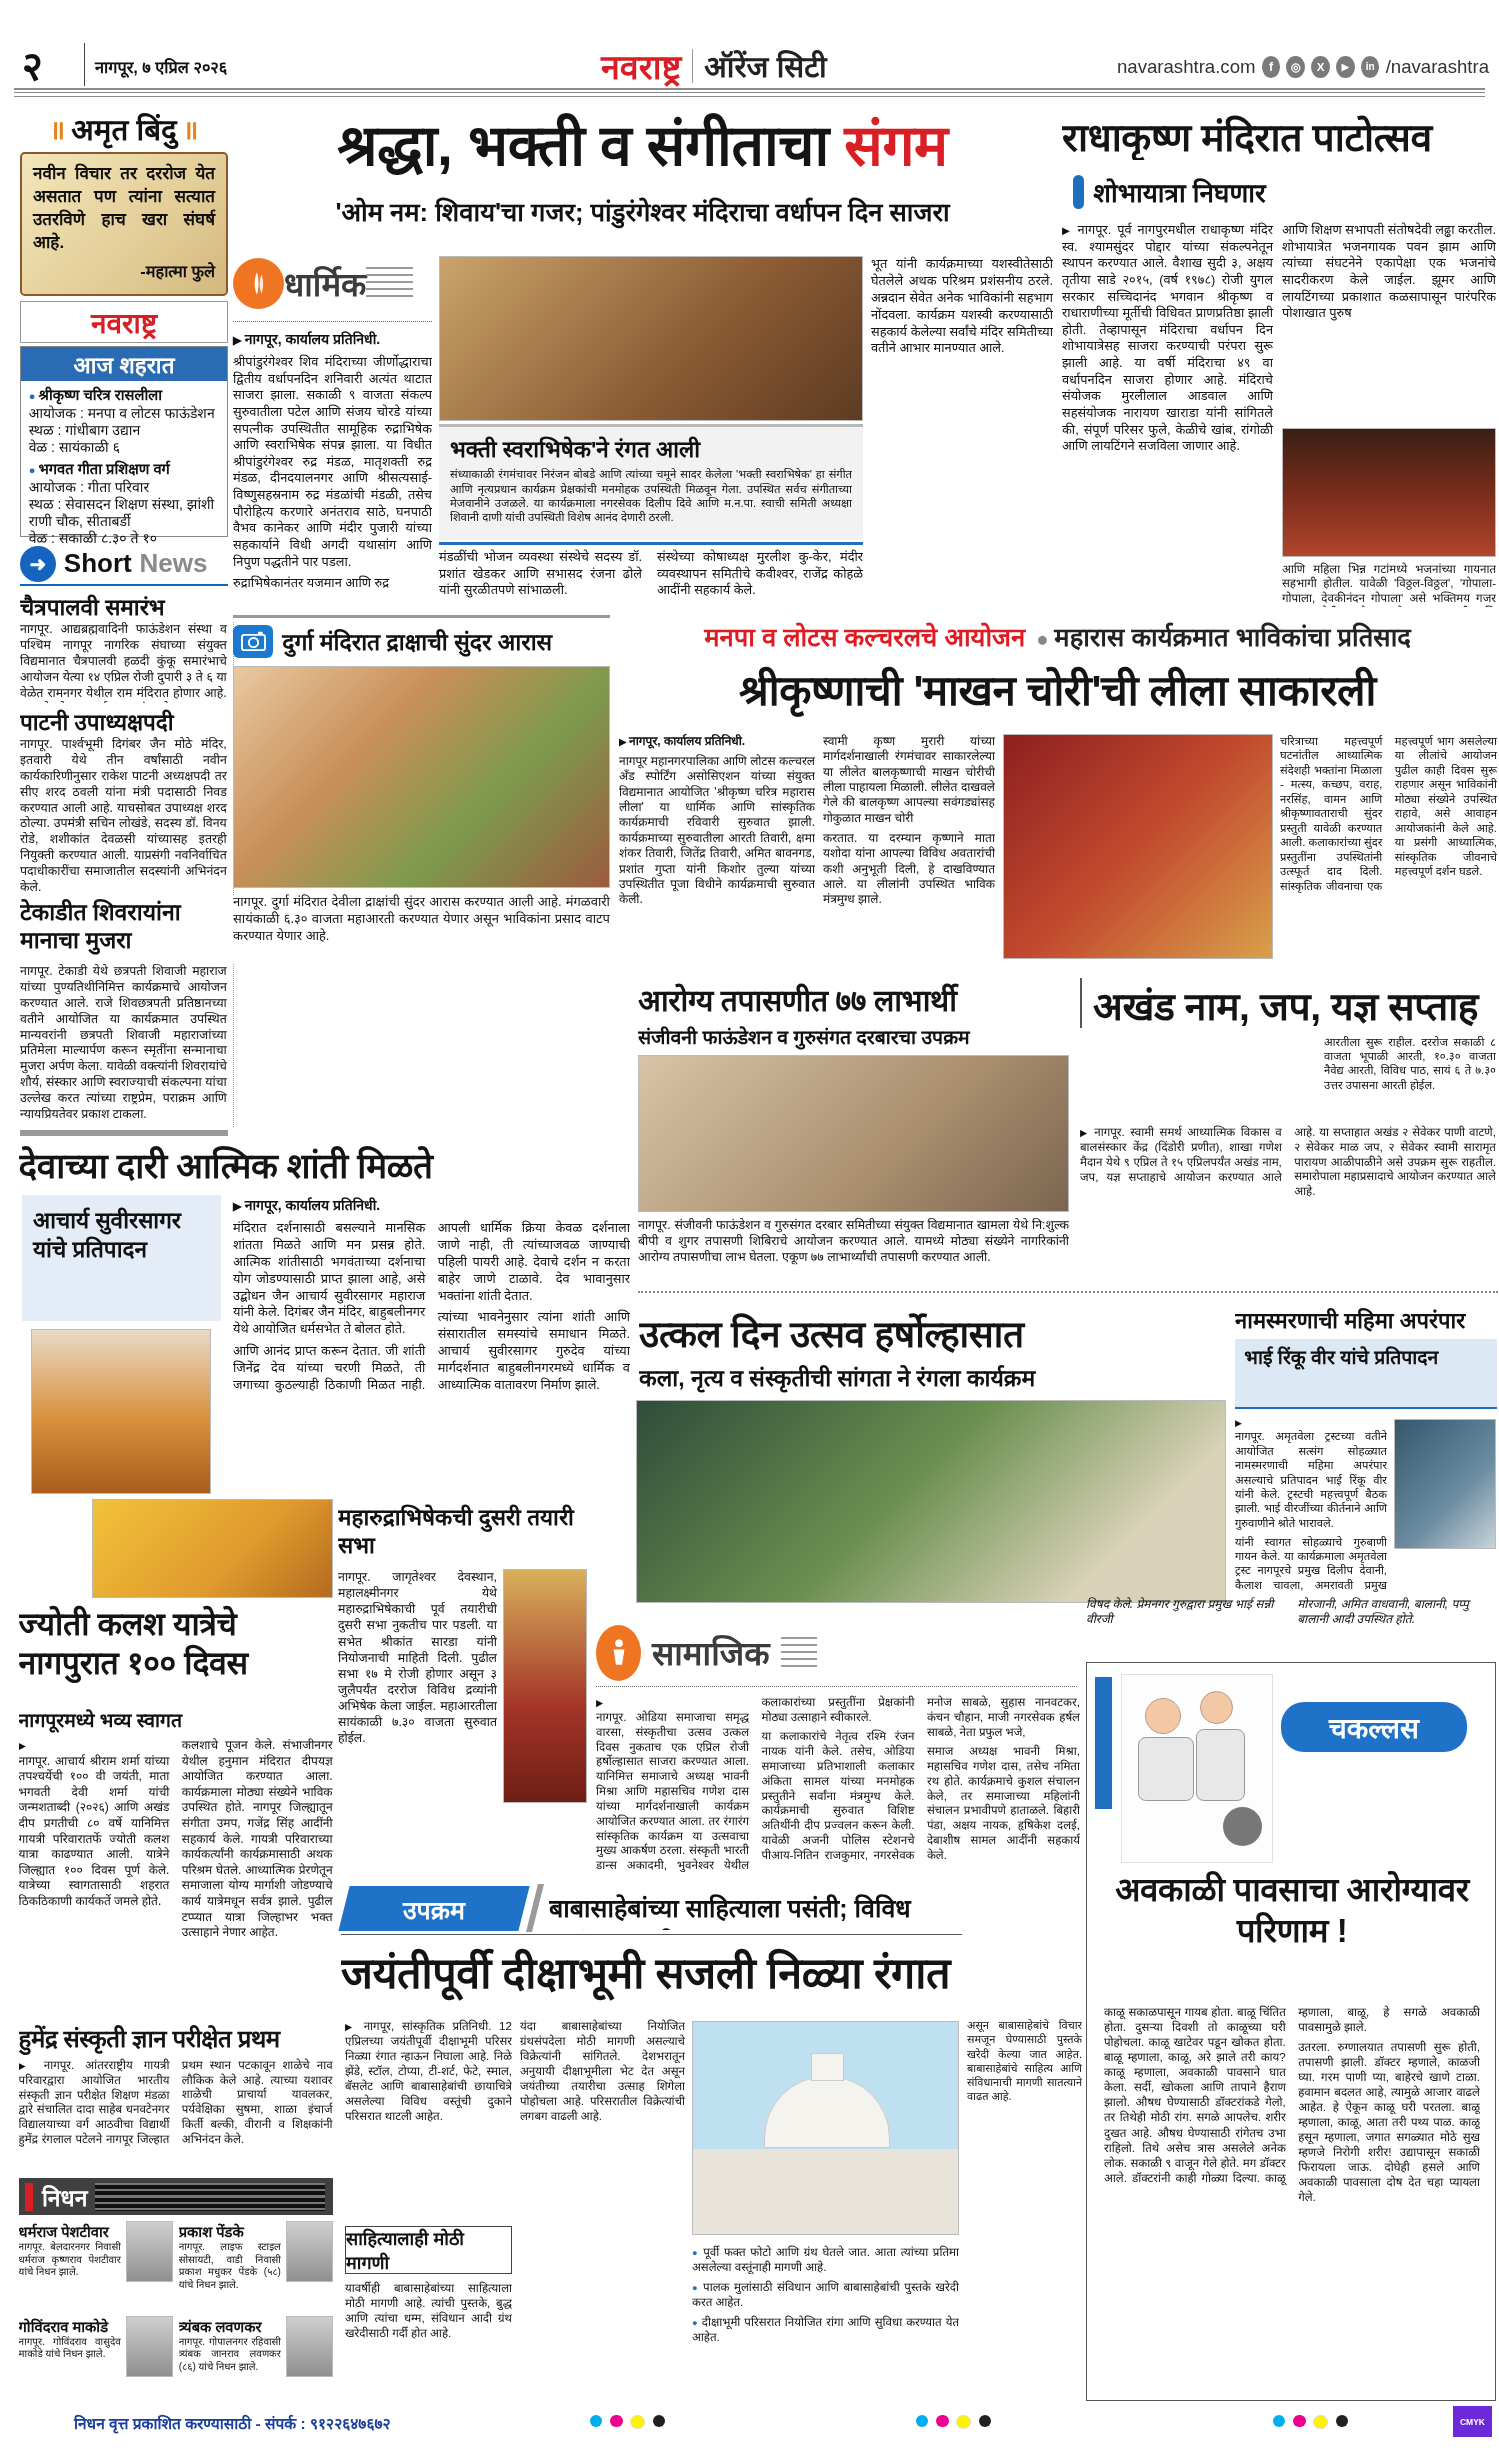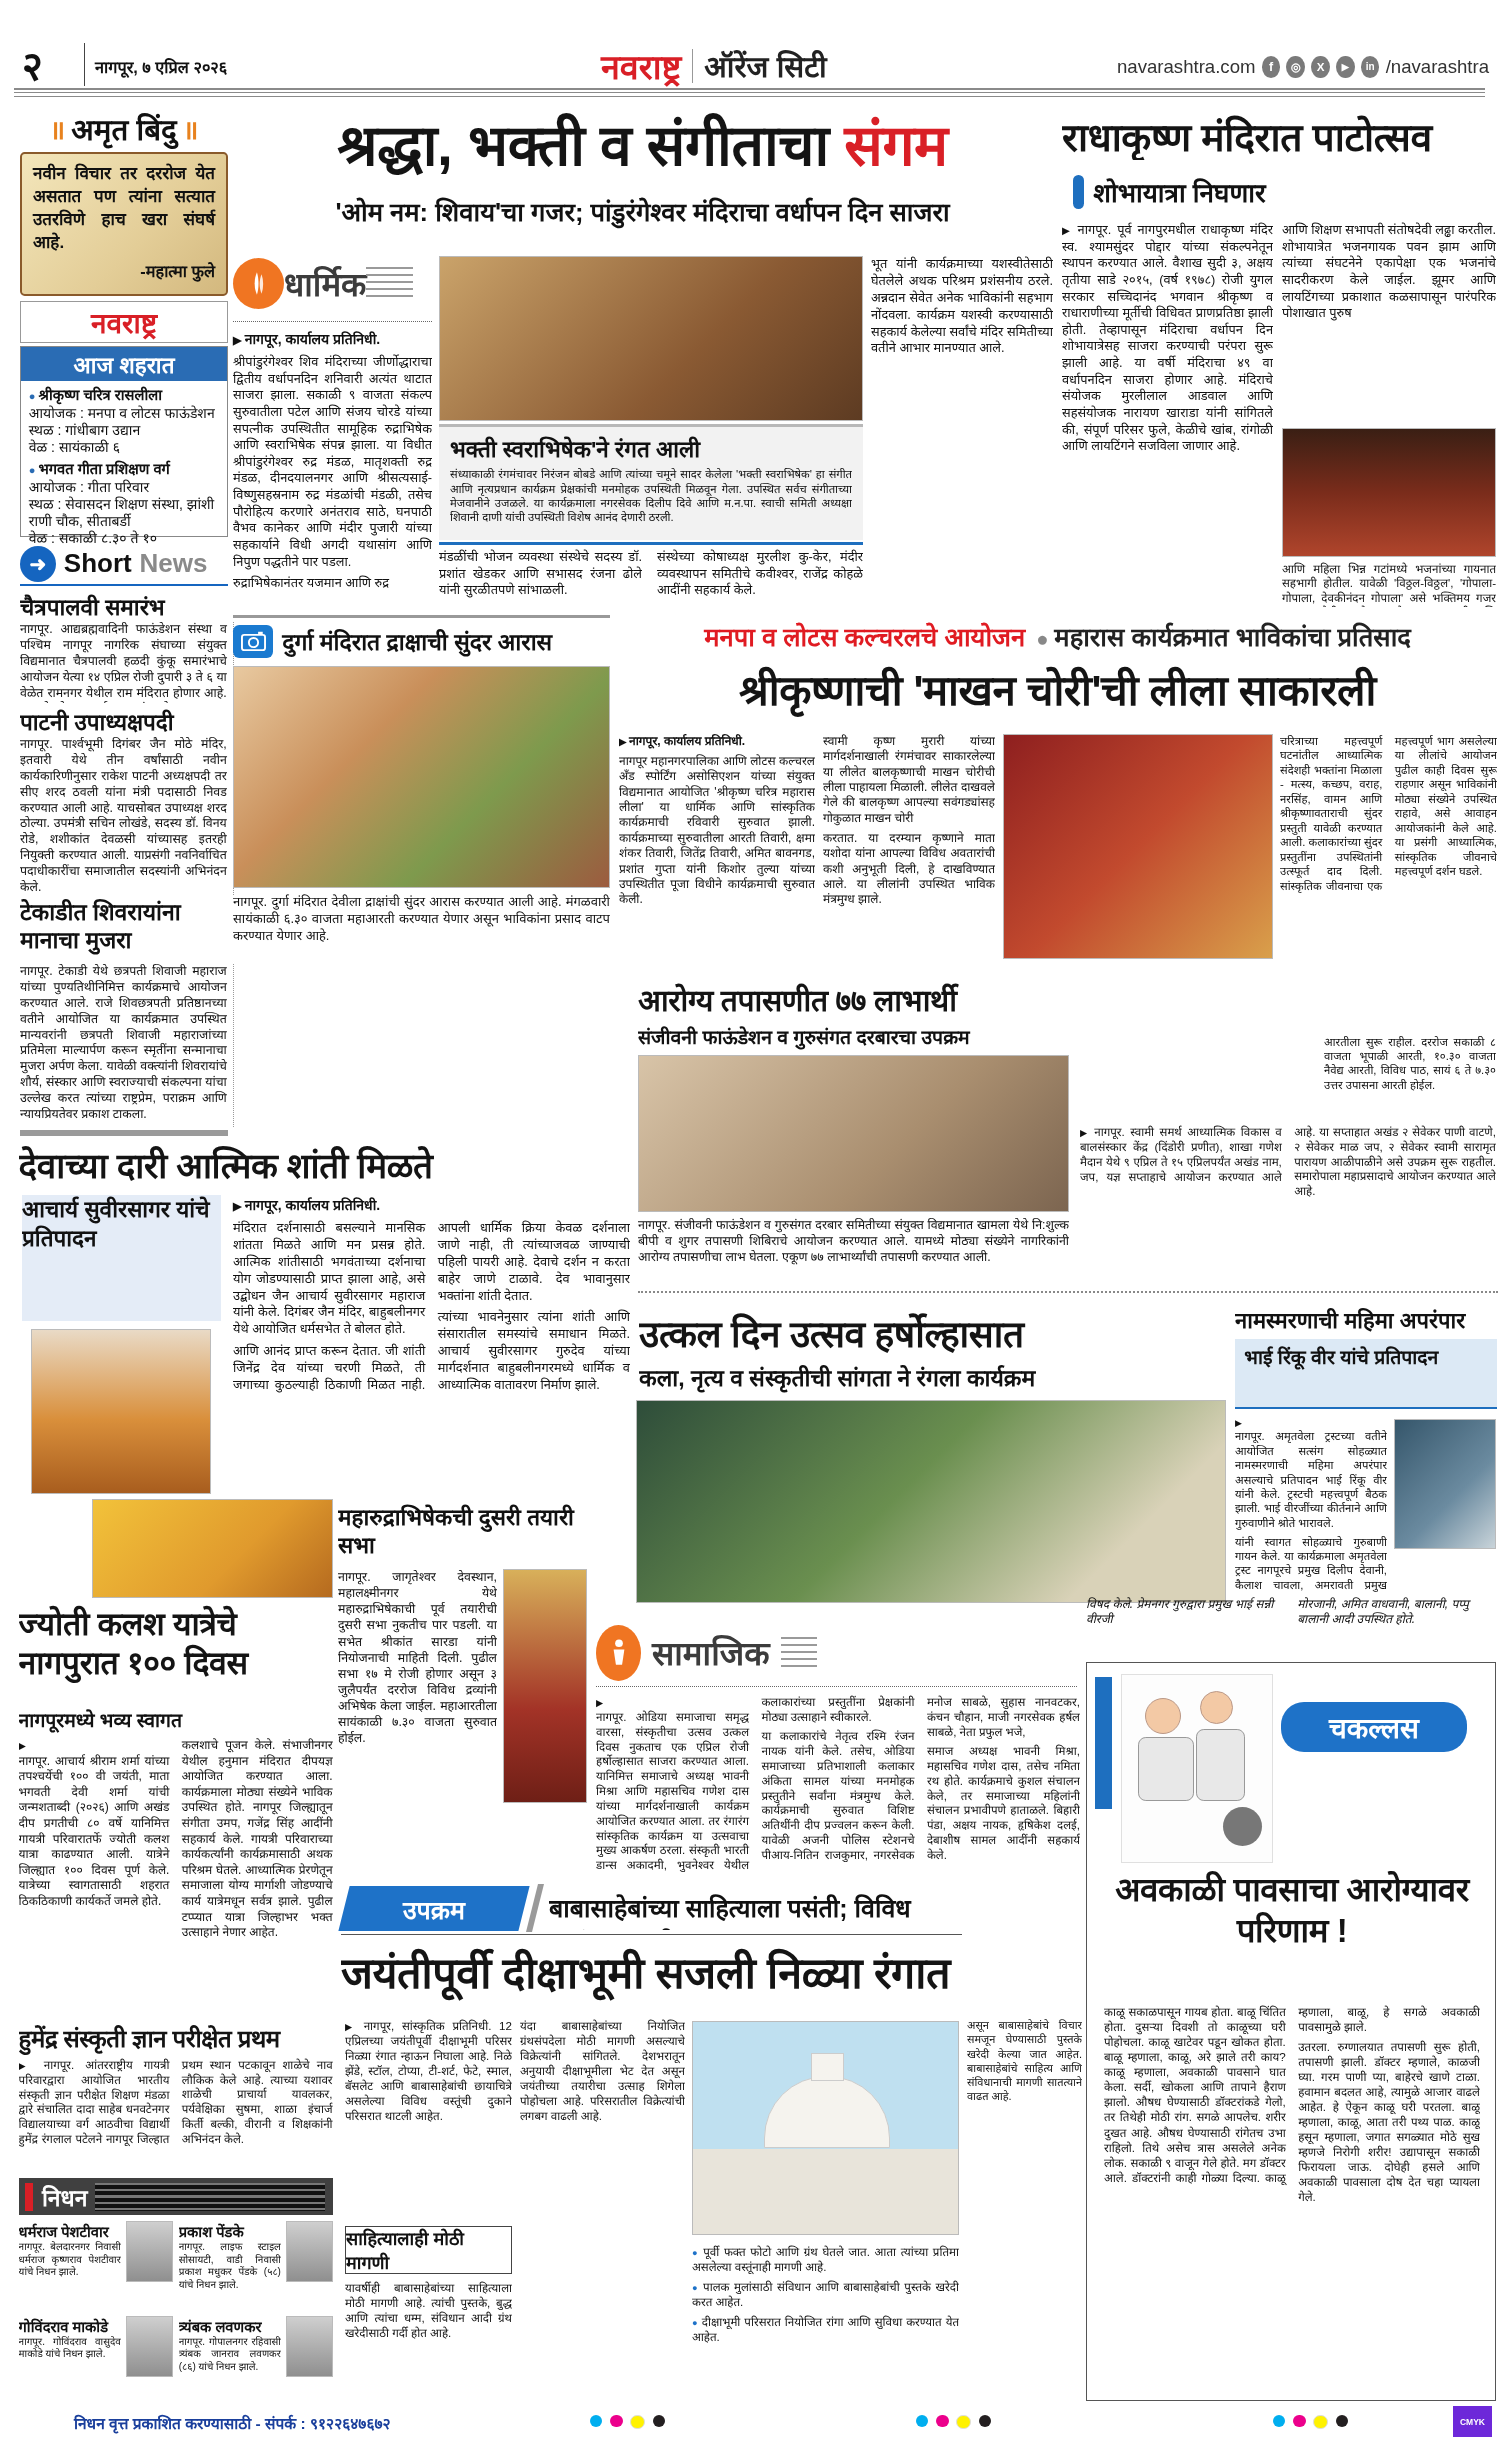--- a/index.html
+++ b/index.html
@@ -155,26 +155,27 @@
     <p>करतात. या दरम्यान कृष्णाने माता यशोदा यांना आपल्या विविध अवतारांची कशी अनुभूती दिली, हे दाखविण्यात आले. या लीलांनी उपस्थित भाविक मंत्रमुग्ध झाले.</p>
   </div>
   <div class="abs photo" style="left:1003px;top:734px;width:270px;height:225px;background:linear-gradient(135deg,#8e1f1f,#c24a2e 50%,#d9a04b);"></div>
   <div class="abs just clip cols2" style="left:1280px;top:734px;width:217px;height:237px;font-size:11.3px;line-height:1.28;">चरित्राच्या महत्त्वपूर्ण घटनांतील आध्यात्मिक संदेशही भक्तांना मिळाला - मत्स्य, कच्छप, वराह, नरसिंह, वामन आणि श्रीकृष्णावताराची सुंदर प्रस्तुती यावेळी करण्यात आली. कलाकारांच्या सुंदर प्रस्तुतींना उपस्थितांनी उत्स्फूर्त दाद दिली. सांस्कृतिक जीवनाचा एक महत्त्वपूर्ण भाग असलेल्या या लीलांचे आयोजन पुढील काही दिवस सुरू राहणार असून भाविकांनी मोठ्या संख्येने उपस्थित राहावे, असे आवाहन आयोजकांनी केले आहे. या प्रसंगी आध्यात्मिक, सांस्कृतिक जीवनाचे महत्त्वपूर्ण दर्शन घडले.</div>
 
   <div class="abs headline clip" style="left:638px;top:979px;width:431px;height:39px;font-size:30px;">आरोग्य तपासणीत ७७ लाभार्थी</div>
   <div class="abs b clip" style="left:638px;top:1023px;width:431px;height:28px;font-size:19.4px;">संजीवनी फाऊंडेशन व गुरुसंगत दरबारचा उपक्रम</div>
   <div class="abs photo" style="left:638px;top:1055px;width:431px;height:157px;background:linear-gradient(135deg,#d8c4a8,#a98e6f 60%,#7c6550);"></div>
   <div class="abs just clip" style="left:638px;top:1217px;width:431px;height:73px;font-size:12.4px;line-height:1.3;">नागपूर. संजीवनी फाऊंडेशन व गुरुसंगत दरबार समितीच्या संयुक्त विद्यमानात खामला येथे नि:शुल्क बीपी व शुगर तपासणी शिबिराचे आयोजन करण्यात आले. यामध्ये मोठ्या संख्येने नागरिकांनी आरोग्य तपासणीचा लाभ घेतला. एकूण ७७ लाभार्थ्यांची तपासणी करण्यात आली.</div>
 
+  <div class="abs headline clip" style="left:1080px;top:978px;width:416px;height:50px;font-size:39px;border-left:2.3px solid #555;padding-left:11px;">अखंड नाम, जप, यज्ञ सप्ताह</div>
   <div class="abs just clip" style="left:1324px;top:1035px;width:172px;height:82px;font-size:11.3px;line-height:1.26;">आरतीला सुरू राहील. दररोज सकाळी ८ वाजता भूपाळी आरती, १०.३० वाजता नैवेद्य आरती, विविध पाठ, सायं ६ ते ७.३० उत्तर उपासना आरती होईल.</div>
   <div class="abs just clip cols2 byline" style="left:1080px;top:1125px;width:416px;height:154px;font-size:11.6px;line-height:1.28;">नागपूर. स्वामी समर्थ आध्यात्मिक विकास व बालसंस्कार केंद्र (दिंडोरी प्रणीत), शाखा गणेश मैदान येथे ९ एप्रिल ते १५ एप्रिलपर्यंत अखंड नाम, जप, यज्ञ सप्ताहाचे आयोजन करण्यात आले आहे. या सप्ताहात अखंड २ सेवेकर पाणी वाटणे, २ सेवेकर माळ जप, २ सेवेकर स्वामी सारामृत पारायण आळीपाळीने असे उपक्रम सुरू राहतील. समारोपाला महाप्रसादाचे आयोजन करण्यात आले आहे.</div>
   <div class="abs" style="left:638px;top:1291px;width:860px;border-top:2.3px dotted #888;"></div>
 
   <div class="abs headline clip" style="left:18.6px;top:1141px;width:612px;height:47px;font-size:35px;">देवाच्या दारी आत्मिक शांती मिळते</div>
-  <div class="abs bluebox clip" style="left:22px;top:1195px;width:199px;height:126px;font-size:22.5px;font-weight:bold;line-height:1.3;">आचार्य सुवीरसागर यांचे प्रतिपादन</div>
+  <div class="abs bluebox clip" style="left:22px;top:1195px;width:199px;height:126px;padding:11px;font-size:22.5px;font-weight:bold;line-height:1.3;">आचार्य सुवीरसागर यांचे प्रतिपादन</div>
   <div class="abs photo" style="left:31px;top:1329px;width:180px;height:165px;background:linear-gradient(180deg,#e9dac6,#d98f3b 55%,#a85d1e);"></div>
   <div class="abs b byline" style="left:233px;top:1195px;width:397px;font-size:14px;">नागपूर, कार्यालय प्रतिनिधी.</div>
   <div class="abs just clip cols2" style="left:233px;top:1220px;width:397px;height:273px;font-size:12.8px;line-height:1.32;">
     <p>मंदिरात दर्शनासाठी बसल्याने मानसिक शांतता मिळते आणि मन प्रसन्न होते. आत्मिक शांतीसाठी भगवंताच्या दर्शनाचा योग जोडण्यासाठी प्राप्त झाला आहे, असे उद्बोधन जैन आचार्य सुवीरसागर महाराज यांनी केले. दिगंबर जैन मंदिर, बाहुबलीनगर येथे आयोजित धर्मसभेत ते बोलत होते.</p>
     <p>आणि आनंद प्राप्त करून देतात. जी शांती जिनेंद्र देव यांच्या चरणी मिळते, ती जगाच्या कुठल्याही ठिकाणी मिळत नाही. आपली धार्मिक क्रिया केवळ दर्शनाला जाणे नाही, ती त्यांच्याजवळ जाण्याची पहिली पायरी आहे. देवाचे दर्शन न करता बाहेर जाणे टाळावे. देव भावानुसार भक्तांना शांती देतात.</p>
     <p>त्यांच्या भावनेनुसार त्यांना शांती आणि संसारातील समस्यांचे समाधान मिळते. आचार्य सुवीरसागर गुरुदेव यांच्या मार्गदर्शनात बाहुबलीनगरमध्ये धार्मिक व आध्यात्मिक वातावरण निर्माण झाले.</p>
   </div>
 
   <div class="abs b clip" style="left:338px;top:1504px;width:248px;height:61px;font-size:22.5px;line-height:1.25;">महारुद्राभिषेकची दुसरी तयारी सभा</div>
   <div class="abs just clip" style="left:338px;top:1569px;width:159px;height:289px;font-size:12.4px;line-height:1.3;">नागपूर. जागृतेश्वर देवस्थान, महालक्ष्मीनगर येथे महारुद्राभिषेकाची पूर्व तयारीची दुसरी सभा नुकतीच पार पडली. या सभेत श्रीकांत सारडा यांनी नियोजनाची माहिती दिली. पुढील सभा १७ मे रोजी होणार असून ३ जुलैपर्यंत दररोज विविध द्रव्यांनी अभिषेक केला जाईल. महाआरतीला सायंकाळी ७.३० वाजता सुरुवात होईल.</div>

